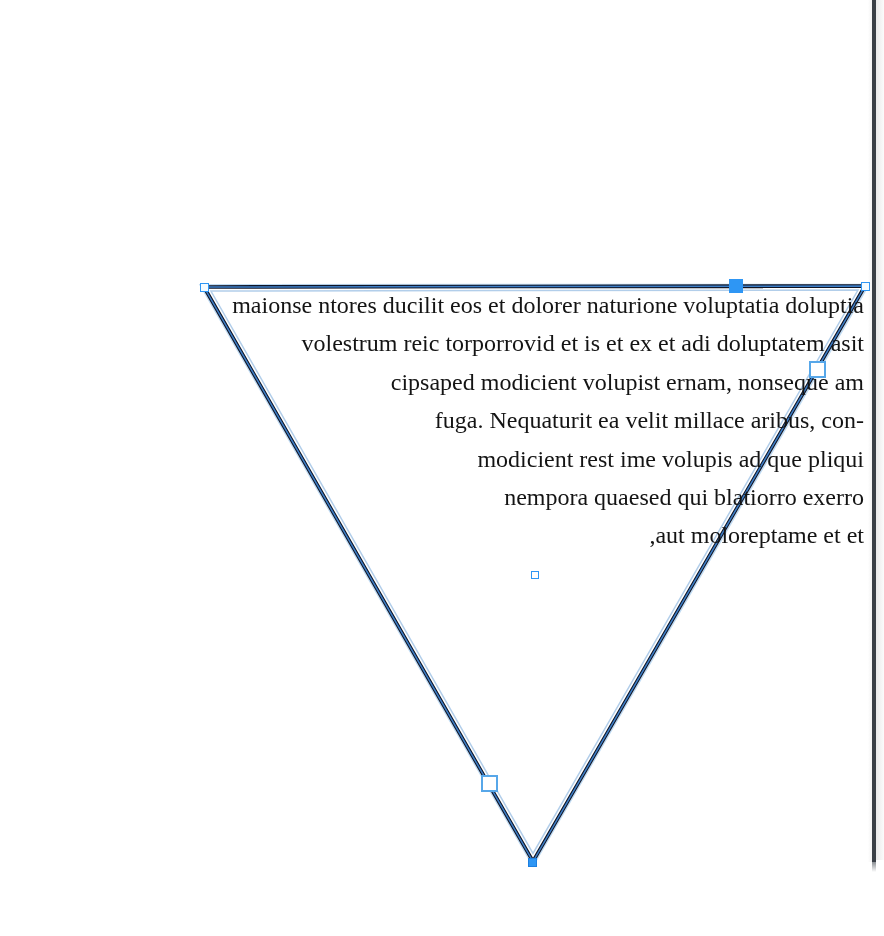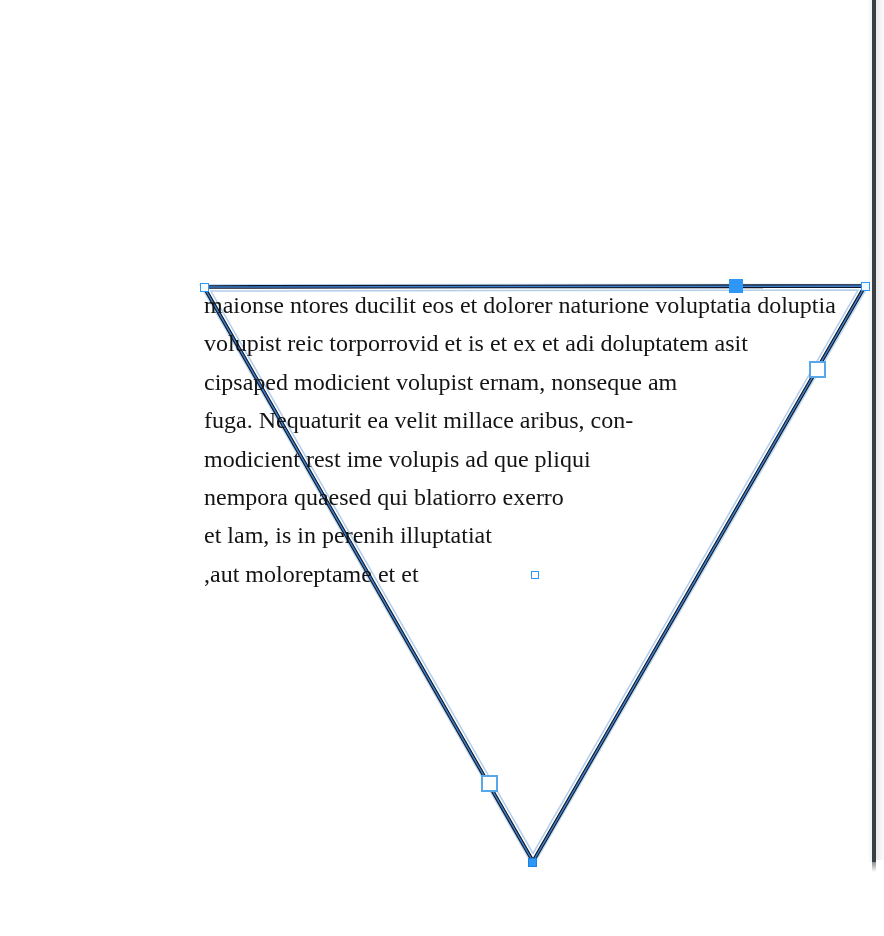--- a/index.html
+++ b/index.html
@@ -46,21 +46,21 @@
   }
 
   
   .text-block {
     position: absolute;
     left: 204px; top: 286px;
     width: 660px;
     color: #141414;
     font-size: 24px;
     line-height: 38.4px;
-    text-align: left;
+    text-align: right;
   }
   .text-line { white-space: nowrap; }
 
   
   .anchor {
     position: absolute;
     width: 9px; height: 9px;
     box-sizing: border-box;
     background: #f4fbff;
     border: 1.5px solid #2e96f4;
@@ -107,26 +107,25 @@
       <polygon points="210.9,291.0 858.0,290.0 533.0,853.4" fill="none" stroke="#aac9e8" stroke-width="1.5" opacity="0.9"></polygon>
 
       <polygon points="204,287 865,286 533,861.5" fill="none" stroke="#0f1526" stroke-width="3.6"></polygon>
 
       <polygon points="204,287 865,286 533,861.5" fill="none" stroke="#3d7ec7" stroke-width="1.5"></polygon>
     </svg>
   </div>
 
   <div class="text-block">
     <div class="text-line">maionse ntores ducilit eos et dolorer naturione voluptatia doluptia</div>
-    <div class="text-line">volupist reic torporrovid et is et ex et adi doluptatem asit</div>
+    <div class="text-line">volestrum reic torporrovid et is et ex et adi doluptatem asit</div>
     <div class="text-line">cipsaped modicient volupist ernam, nonseque am</div>
     <div class="text-line">fuga. Nequaturit ea velit millace aribus, con-</div>
     <div class="text-line">modicient rest ime volupis ad que pliqui</div>
     <div class="text-line">nempora quaesed qui blatiorro exerro</div>
-    <div class="text-line">et lam, is in perenih illuptatiat</div>
     <div class="text-line">,aut moloreptame et et</div>
   </div>
 
   <div class="anchor" style="left:199.5px; top:283px;"></div>
 
   <div class="handle-lg" style="left:729px; top:279px;"></div>
 
   <div class="anchor" style="left:860.5px; top:281.5px;"></div>
 
   <div class="port" style="left:809px; top:360.5px;"></div>

